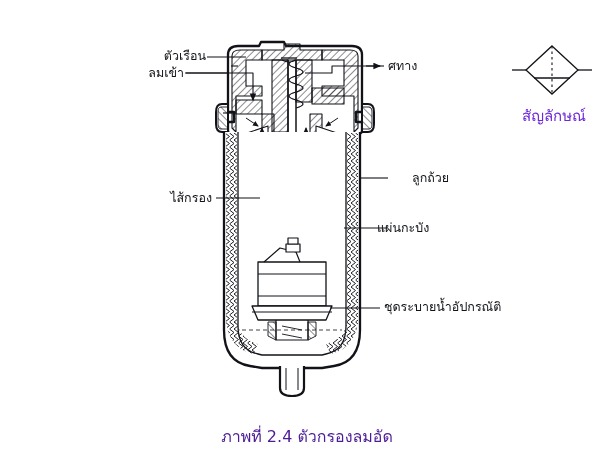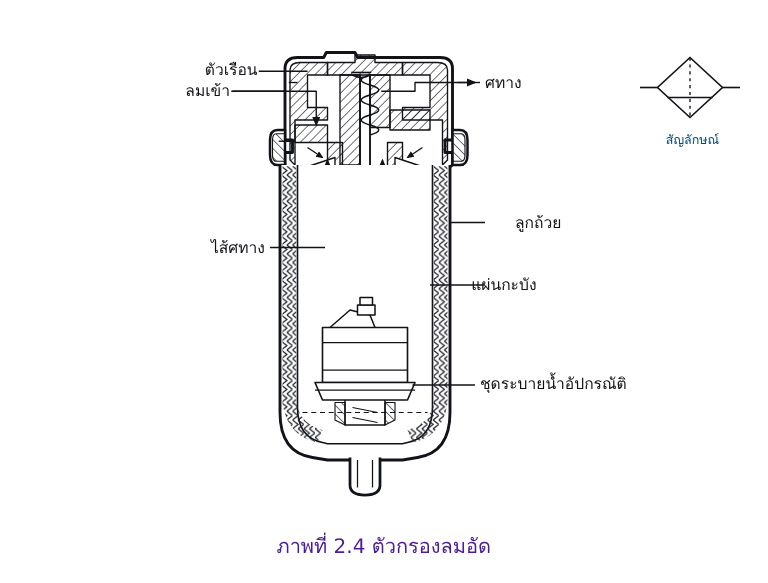--- a/index.html
+++ b/index.html
@@ -27,22 +27,22 @@
     text-align:center;
     font-size:16px;
     color:#4c1d95;
     font-family:"DejaVu Sans","Liberation Sans",sans-serif;
     white-space:nowrap;
   }
   .sym-cap{
     position:absolute;
     left:496px;top:104px;width:116px;
     text-align:center;
-    font-size:10px;
-    color:#0c4a6e;
+    font-size:15px;
+    color:#6d28d9;
     white-space:nowrap;
   }
   svg{position:absolute;left:0;top:0;}
 </style>
 </head>
 <body>
 
 <div id="figure-root">
 
   <svg width="614" height="466" viewBox="0 0 614 466">
@@ -207,21 +207,21 @@
 
   <div class="lbl l" style="left:140px;top:49px;width:66px;">ตัวเรือน</div>
 
   <div class="lbl l" style="left:120px;top:66px;width:64px;text-align:right;">ลมเข้า</div>
 
 
   <div class="lbl r" style="left:388px;top:59px;">ศทาง</div>
 
   <div class="lbl r" style="left:412px;top:171px;">ลูกถ้วย</div>
 
-  <div class="lbl l" style="left:146px;top:191px;width:66px;">ไส้ศทาง</div>
+  <div class="lbl l" style="left:146px;top:191px;width:66px;">ไส้กรอง</div>
 
   <div class="lbl r" style="left:377px;top:221px;">แผ่นกะบัง</div>
 
   <div class="lbl r" style="left:384px;top:300px;">ชุดระบายน้ำอัปกรณัติ</div>
 
   <div class="sym-cap">สัญลักษณ์</div>
 
   <div class="caption">ภาพที่  2.4  ตัวกรองลมอัด</div>
 
 </div>

